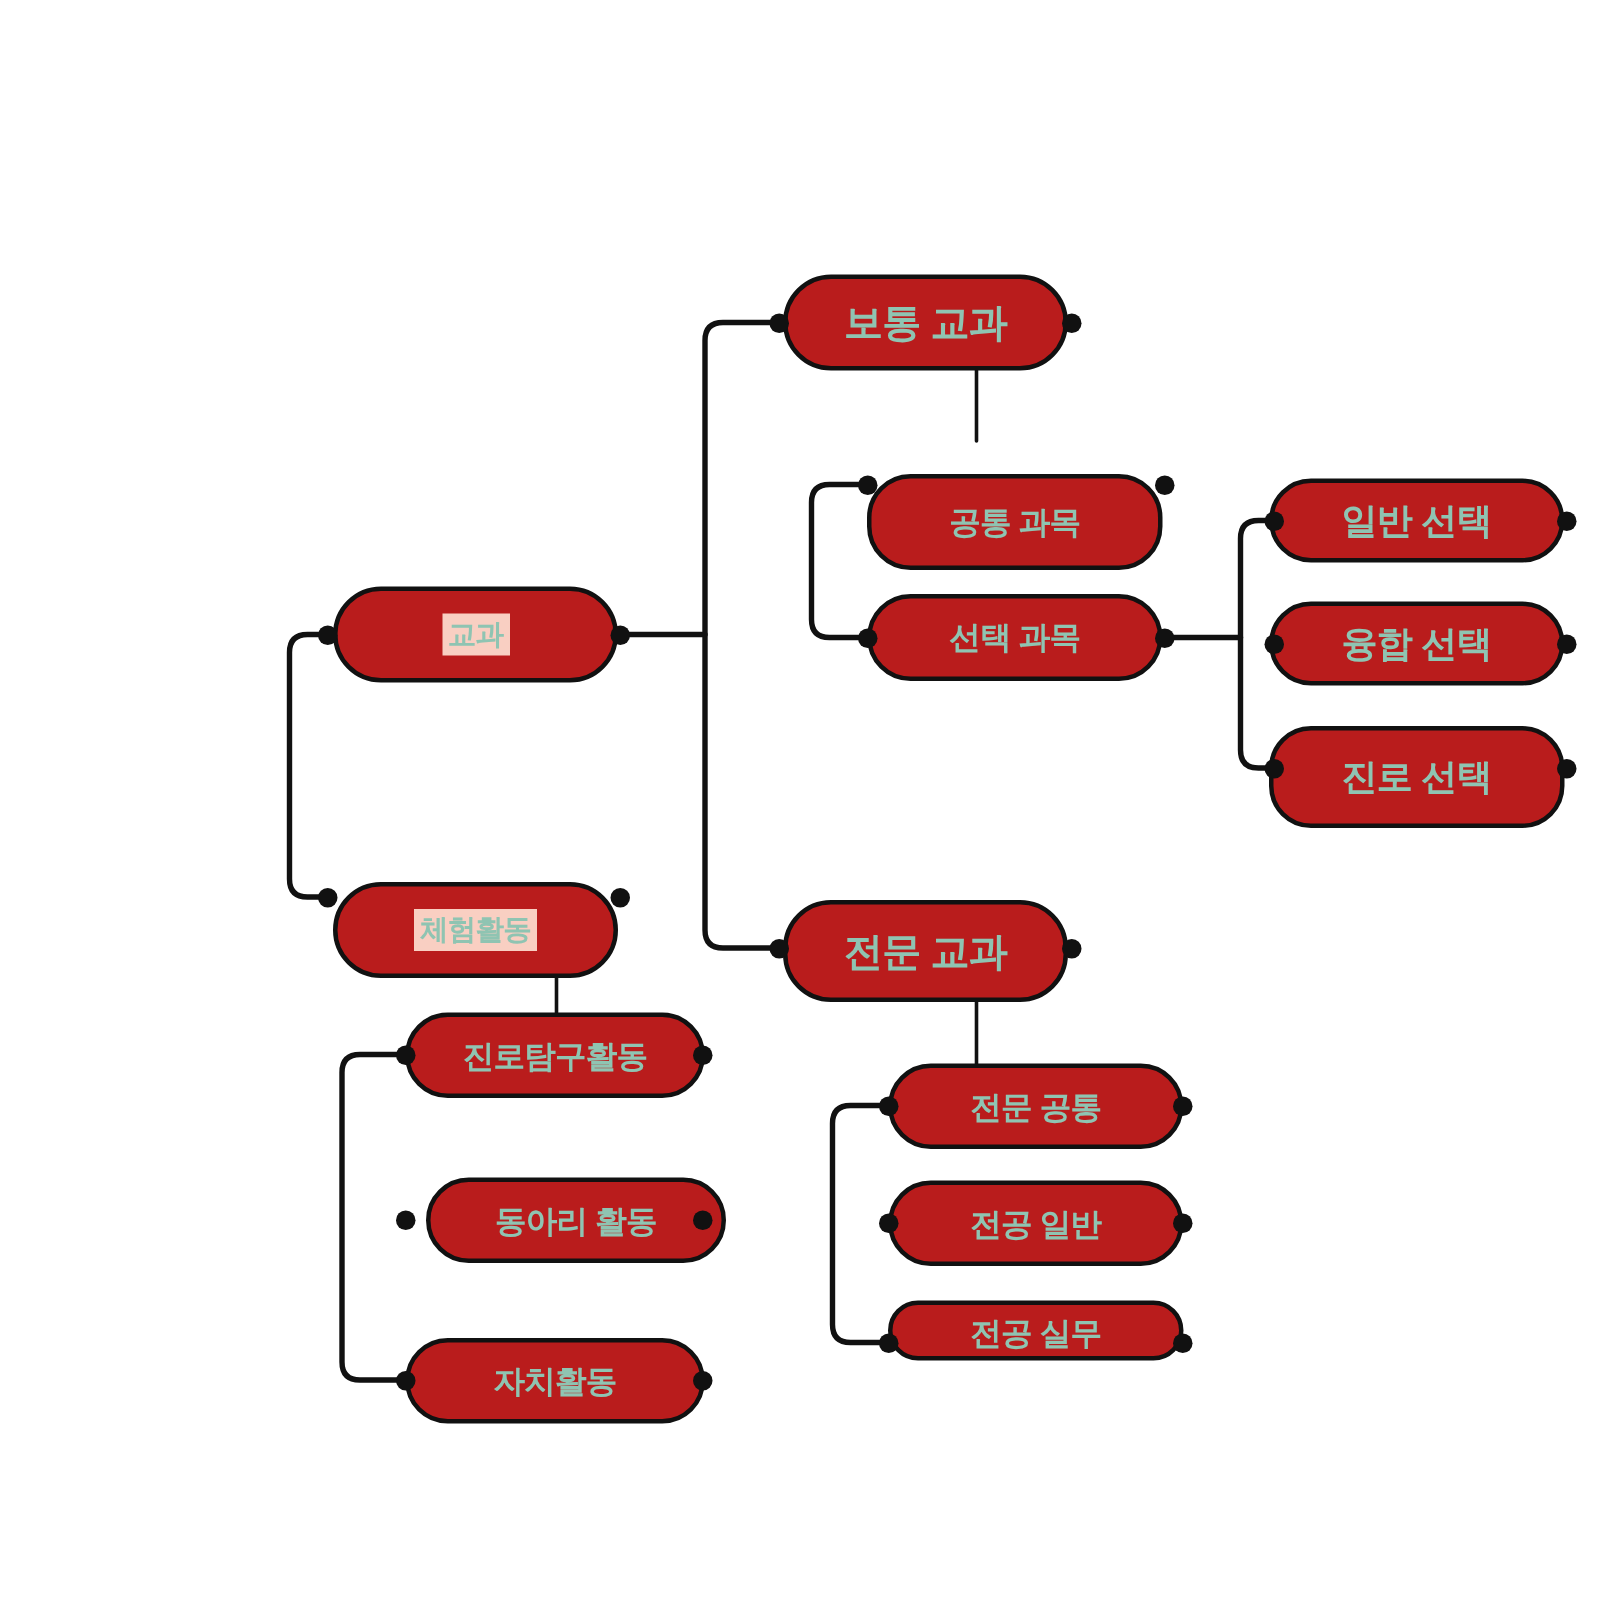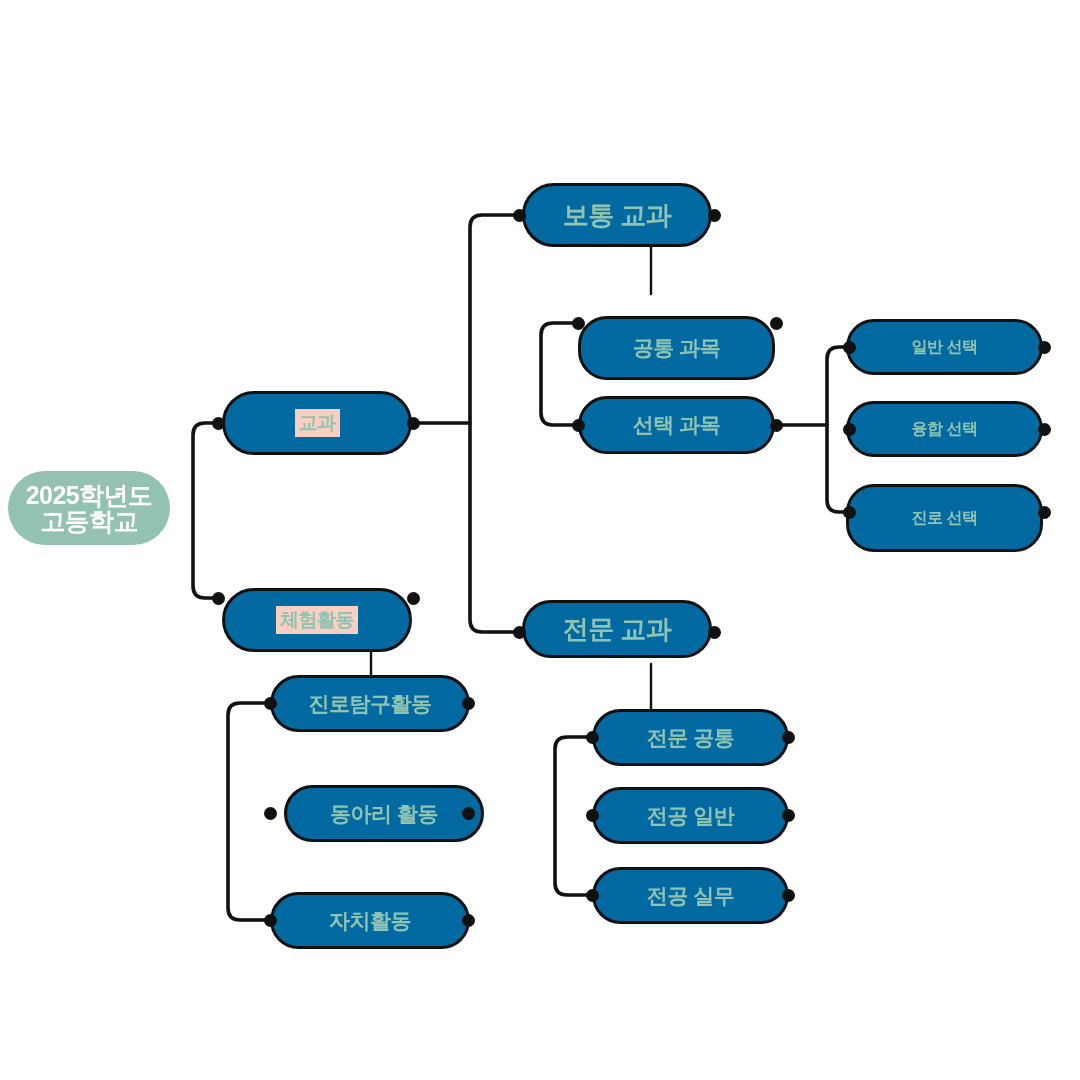--- a/index.html
+++ b/index.html
@@ -51,42 +51,42 @@
   .root-node .rl {
     display: block;
     white-space: nowrap;
   }
 
   
   .node {
     position: absolute;
     box-sizing: border-box;
     border: 3.4px solid #111111;
-    background: #0369a1;
+    background: #b91c1c;
     display: flex;
     align-items: center;
     justify-content: center;
     color: #8FC4B2;
     font-weight: 700;
     white-space: nowrap;
     letter-spacing: -0.5px;
   }
   .node .txt {
     display: inline-block;
     padding: 1px 4px;
   }
   .node.hl .txt {
     background: #F9CFC2;
   }
 
   
   .lvl1 { font-size: 19px; }
   .lvl2 { font-size: 26px; }
   .lvl3 { font-size: 21px; }
-  .lvl4 { font-size: 16px; }
+  .lvl4 { font-size: 24px; }
 
   
   .dot {
     position: absolute;
     width: 13px;
     height: 13px;
     margin-left: -6.5px;
     margin-top: -6.5px;
     border-radius: 50%;
     background: #111111;
@@ -115,36 +115,32 @@
       <path stroke-width="2.4" d="M 651 664 L 651 709"></path>
 
       <path d="M 592 737 L 567 737 Q 555 737 555 749 L 555 883 Q 555 895 567 895 L 592 895"></path>
 
       <path stroke-width="2.4" d="M 371 630 L 371 675"></path>
 
       <path d="M 270 703 L 240 703 Q 228 703 228 715 L 228 908 Q 228 920 240 920 L 270 920"></path>
     </g>
   </svg>
 
-  <div class="root-node" style="left: 8px; top: 471px; width: 162px; height: 74px; border-radius: 37px;">
-    <span class="rl">2025학년도</span>
-    <span class="rl">고등학교</span>
-  </div>
 
   <div id="node-layer">
       <div class="node lvl1 hl" style="left: 222px; top: 391px; width: 190px; height: 64px; border-radius: 32px;">
         <span class="txt">교과</span>
       </div>
       <div class="node lvl1 hl" style="left: 222px; top: 588px; width: 190px; height: 64px; border-radius: 32px;">
         <span class="txt">체험활동</span>
       </div>
       <div class="node lvl2" style="left: 522px; top: 183px; width: 190px; height: 64px; border-radius: 32px;">
         <span class="txt">보통 교과</span>
       </div>
-      <div class="node lvl2" style="left: 522px; top: 600px; width: 190px; height: 58px; border-radius: 32px;">
+      <div class="node lvl2" style="left: 522px; top: 600px; width: 190px; height: 68px; border-radius: 32px;">
         <span class="txt">전문 교과</span>
       </div>
       <div class="node lvl3" style="left: 578px; top: 294px; width: 197px; height: 64px; border-radius: 29px; margin-top: 22px;">
         <span class="txt">공통 과목</span>
       </div>
       <div class="node lvl3" style="left: 578px; top: 396px; width: 197px; height: 58px; border-radius: 29px;">
         <span class="txt">선택 과목</span>
       </div>
       <div class="node lvl4" style="left: 846px; top: 319px; width: 197px; height: 56px; border-radius: 28px;">
         <span class="txt">일반 선택</span>
@@ -154,21 +150,21 @@
       </div>
       <div class="node lvl4" style="left: 846px; top: 484px; width: 197px; height: 68px; border-radius: 28px;">
         <span class="txt">진로 선택</span>
       </div>
       <div class="node lvl3" style="left: 592px; top: 709px; width: 197px; height: 57px; border-radius: 28.5px; text-align: center;">
         <span class="txt">전문 공통</span>
       </div>
       <div class="node lvl3" style="left: 592px; top: 787px; width: 197px; height: 57px; border-radius: 28.5px;">
         <span class="txt">전공 일반</span>
       </div>
-      <div class="node lvl3" style="left: 592px; top: 867px; width: 197px; height: 57px; border-radius: 28.5px;">
+      <div class="node lvl3" style="left: 592px; top: 867px; width: 197px; height: 40px; border-radius: 28.5px; align-items: flex-end;">
         <span class="txt">전공 실무</span>
       </div>
       <div class="node lvl3" style="left: 270px; top: 675px; width: 200px; height: 57px; border-radius: 28.5px; text-align: right;">
         <span class="txt">진로탐구활동</span>
       </div>
       <div class="node lvl3" style="left: 284px; top: 785px; width: 200px; height: 57px; border-radius: 28.5px;">
         <span class="txt">동아리 활동</span>
       </div>
       <div class="node lvl3" style="left: 270px; top: 892px; width: 200px; height: 57px; border-radius: 28.5px;">
         <span class="txt">자치활동</span>

